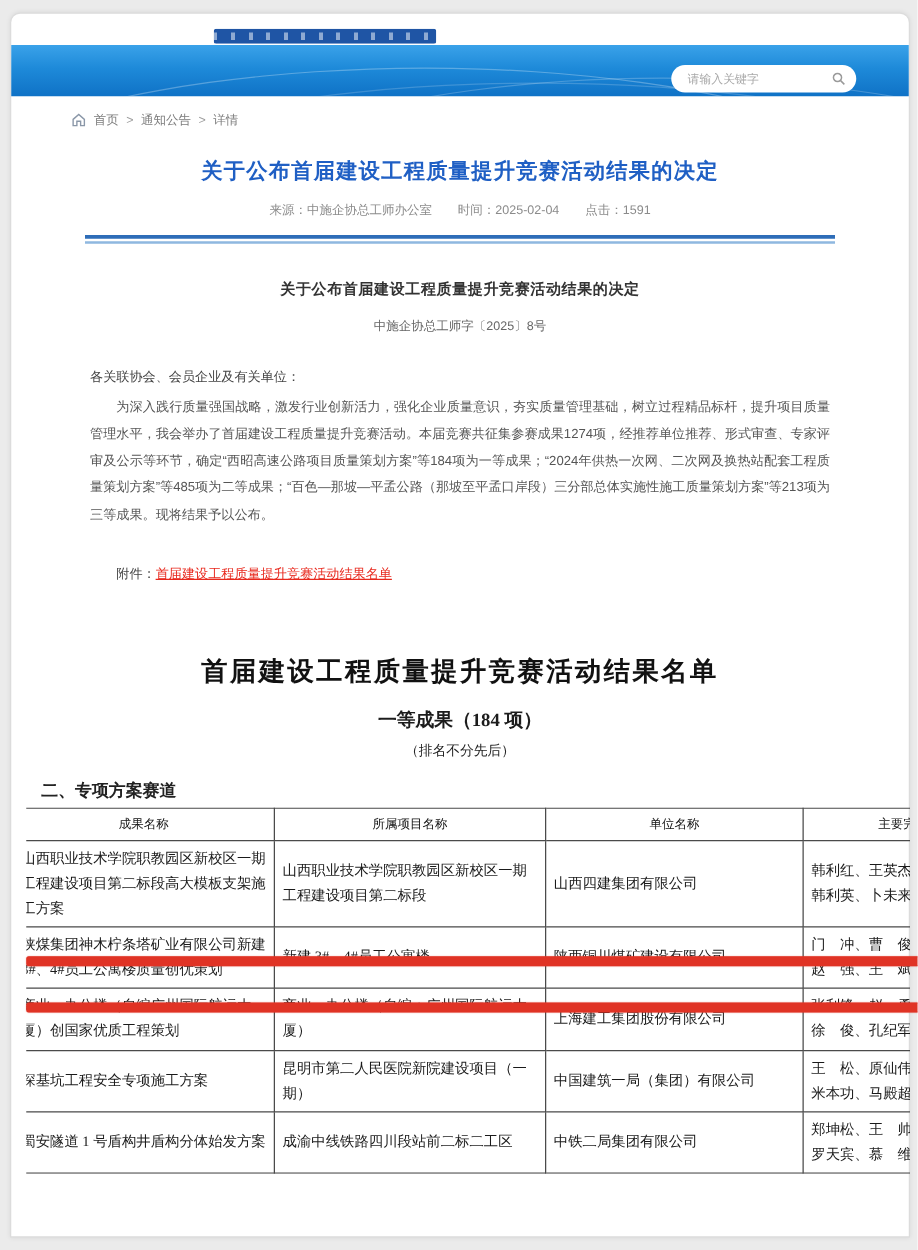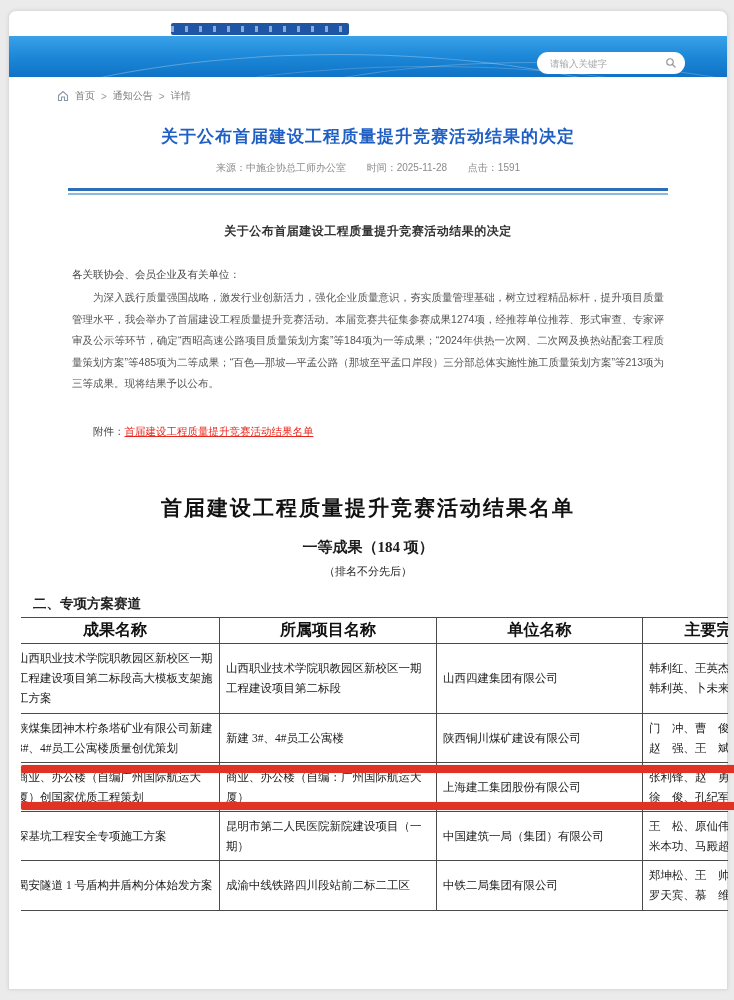--- a/index.html
+++ b/index.html
@@ -42,21 +42,21 @@
   .attachment-link{color:#e8281d;text-decoration:underline;cursor:pointer;}
   
   .scan{font-family:"Liberation Serif","DejaVu Serif",serif;color:#1c1c1c;position:relative;}
   .scan-title{margin-top:52px;text-align:center;font-size:21px;font-weight:bold;letter-spacing:2px;color:#111;}
   .scan-subtitle{margin-top:16px;text-align:center;font-size:15px;font-weight:bold;}
   .scan-note{margin-top:7px;text-align:center;font-size:11px;}
   .scan-section-label{margin:16px 0 4px 24px;font-family:Liberation Sans, sans-serif;font-size:13.5px;font-weight:bold;color:#222;}
   .table-clip{margin-left:12px;width:707px;overflow:hidden;}
   table.results{border-collapse:collapse;width:812px;margin-left:-11px;table-layout:fixed;}
   table.results th,table.results td{border:1px solid #4a4a4a;font-weight:normal;}
-  table.results th{font-family:"Liberation Sans",sans-serif;font-size:16px;font-weight:bold;height:23px;color:#111;}
+  table.results th{font-family:"Liberation Sans",sans-serif;font-size:10px;font-weight:normal;height:23px;color:#111;}
   table.results td{font-size:11.5px;line-height:1.75;padding:4px 6px;vertical-align:middle;color:#1a1a1a;margin-left:16px;}
   td.c4{white-space:pre-line;}
   col.c1{width:209px}col.c2{width:217px}col.c3{width:206px}col.c4{width:180px}
   .red-strip{position:absolute;left:12px;width:716px;height:8px;background:#e03325;border-radius:2px;box-shadow:0 0 1px rgba(224,51,37,.6);}
   .strip1{top:754px;}
   .strip2{top:791px;}
 </style>
 </head>
 <body>
 
@@ -86,30 +86,31 @@
     <span class="crumb">首页</span>
     <span class="crumb-sep">&gt;</span>
     <span class="crumb">通知公告</span>
     <span class="crumb-sep">&gt;</span>
     <span class="crumb">详情</span>
   </div>
 
   <div class="article-title">关于公布首届建设工程质量提升竞赛活动结果的决定</div>
   <div class="article-meta">
     <span>来源：中施企协总工师办公室</span>
-    <span>时间：2025-11-28</span>
+    <span>时间：2025-02-04</span>
     <span>点击：1591</span>
   </div>
   <div class="rule-wrap">
     <div class="rule-thick"></div>
     <div class="rule-thin"></div>
   </div>
 
   <div class="notice">
     <div class="notice-title">关于公布首届建设工程质量提升竞赛活动结果的决定</div>
+    <div class="doc-number">中施企协总工师字〔2025〕8号</div>
     <div class="greeting">各关联协会、会员企业及有关单位：</div>
     <div class="para">为深入践行质量强国战略，激发行业创新活力，强化企业质量意识，夯实质量管理基础，树立过程精品标杆，提升项目质量管理水平，我会举办了首届建设工程质量提升竞赛活动。本届竞赛共征集参赛成果1274项，经推荐单位推荐、形式审查、专家评审及公示等环节，确定“西昭高速公路项目质量策划方案”等184项为一等成果；“2024年供热一次网、二次网及换热站配套工程质量策划方案”等485项为二等成果；“百色—那坡—平孟公路（那坡至平孟口岸段）三分部总体实施性施工质量策划方案”等213项为三等成果。现将结果予以公布。</div>
     <div class="attachment">
       <span class="attachment-label">附件：</span><span class="attachment-link">首届建设工程质量提升竞赛活动结果名单</span>
     </div>
   </div>
 
   <div class="scan">
     <div class="scan-title">首届建设工程质量提升竞赛活动结果名单</div>
     <div class="scan-subtitle">一等成果（184 项）</div>

